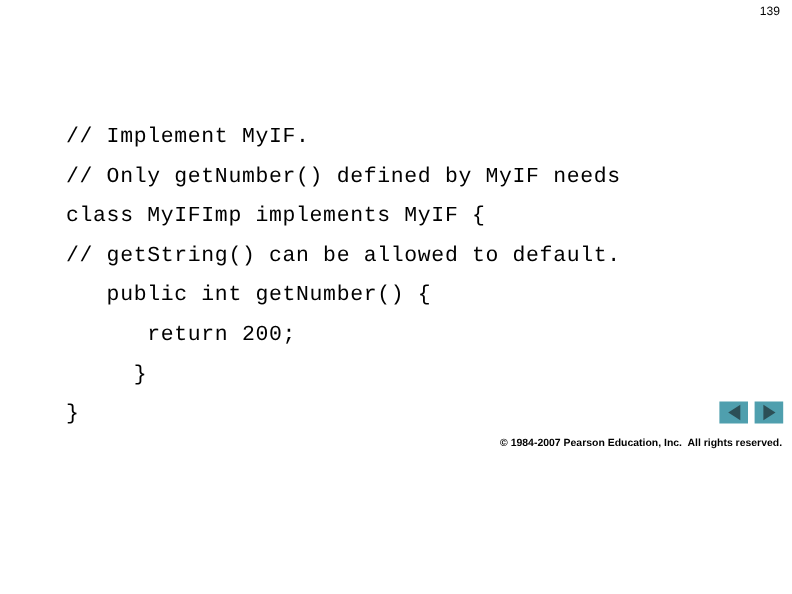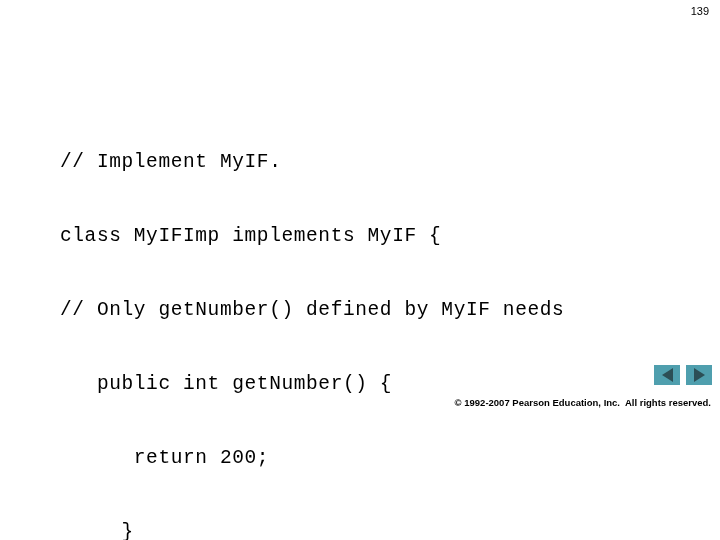--- a/index.html
+++ b/index.html
@@ -36,21 +36,20 @@
     top: 106px;
     width: 620px;
   }
   .code-line {
     font-family: "Liberation Mono", "DejaVu Sans Mono", monospace;
     font-size: 19.5px;
     line-height: 36px;
     color: #000000;
     white-space: pre;
     letter-spacing: 0.6px;
-    margin-top: 38px;
   }
   .nav-bar {
     position: absolute;
     right: 8px;
     bottom: 27px;
     display: flex;
     gap: 6px;
     align-items: center;
   }
   .nav-btn {
@@ -90,32 +89,33 @@
 </style>
 </head>
 <body>
 
 <div class="slide">
 
   <div class="page-number">139</div>
 
   <div class="code-block">
     <div class="code-line">// Implement MyIF.</div>
+    <div class="code-line">// Only getNumber() defined by MyIF needs</div>
     <div class="code-line">class MyIFImp implements MyIF {</div>
-    <div class="code-line">// Only getNumber() defined by MyIF needs</div>
+    <div class="code-line">// getString() can be allowed to default.</div>
     <div class="code-line">   public int getNumber() {</div>
     <div class="code-line">      return 200;</div>
     <div class="code-line">     }</div>
     <div class="code-line">}</div>
   </div>
 
   <div class="nav-bar">
     <div class="nav-btn" title="Previous slide">
       <span class="tri-left"></span>
     </div>
     <div class="nav-btn" title="Next slide">
       <span class="tri-right"></span>
     </div>
   </div>
 
-  <div class="footer">© 1992-2007 Pearson Education, Inc.  All rights reserved.</div>
+  <div class="footer">© 1984-2007 Pearson Education, Inc.  All rights reserved.</div>
 
 </div>
 
 </body></html>

